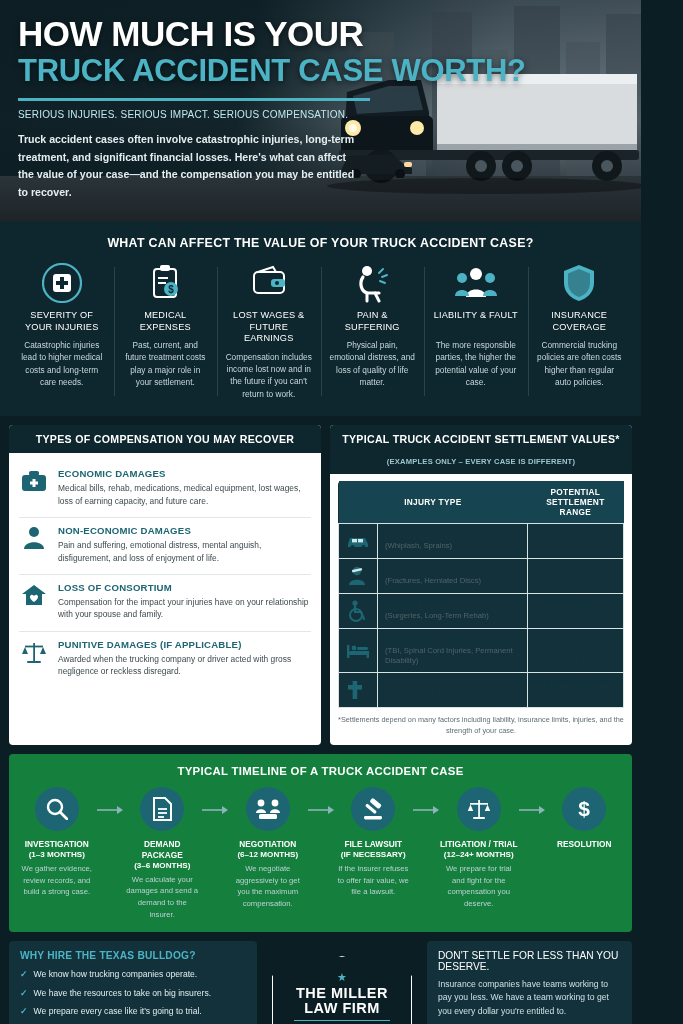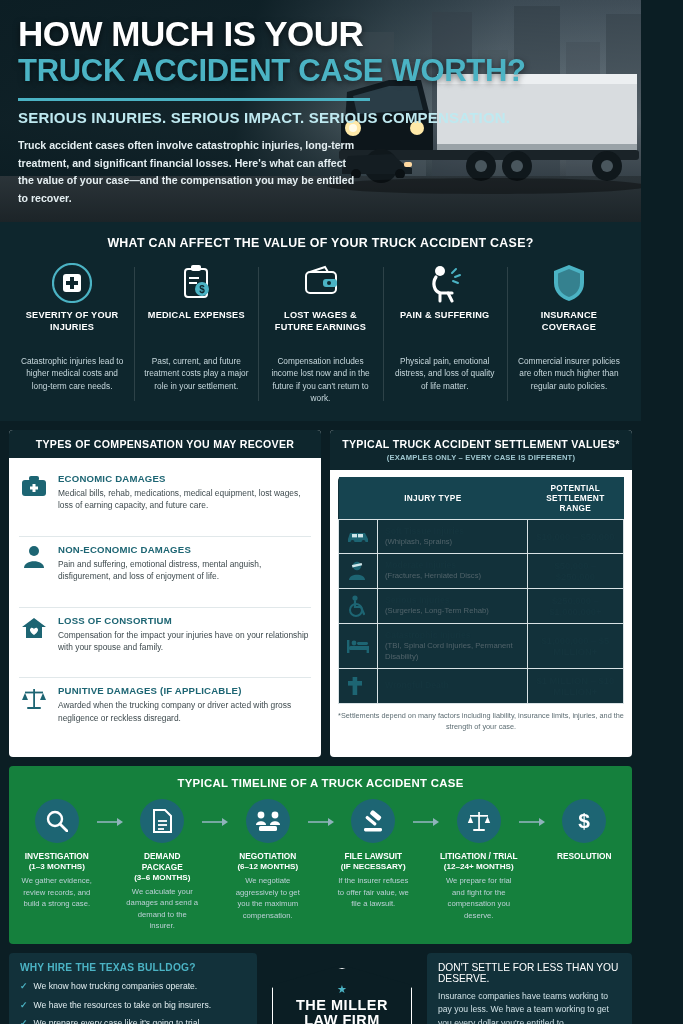--- a/index.html
+++ b/index.html
@@ -38,21 +38,21 @@
     color: #ffffff; text-transform: uppercase;
     text-shadow: 0 2px 6px rgba(0,0,0,0.55);
   }
   h1.line2 {
     font-size: 31px; font-weight: 800; letter-spacing: -0.3px; line-height: 1.05;
     color: #4bb3c4; text-transform: uppercase; margin-top: 3px;
     text-shadow: 0 2px 6px rgba(0,0,0,0.55);
   }
   .hero-rule { height: 3px; width: 352px; background: #4bb3c4; margin: 11px 0 8px 0; }
   .hero-sub {
-    color: #bfe9f0; font-size: 15px; font-weight: 700; letter-spacing: 0.2px;
+    color: #bfe9f0; font-size: 10px; font-weight: 400; letter-spacing: 0.2px;
     text-transform: uppercase; margin-bottom: 11px;
   }
   .hero-body { font-size: 10.6px; line-height: 1.65; color: #e4eef1; max-width: 345px; font-weight: bold; }
 
   
   .affect {
     background: #0e262d; padding: 14px 10px 16px 10px;
   }
   .affect h2 {
     text-align: center; font-size: 12.4px; font-weight: 800; letter-spacing: 0.3px;
@@ -61,39 +61,39 @@
   .affect-row { display: flex; }
   .affect-col {
     flex: 1; padding: 0 8px; text-align: center; position: relative;
   }
   .affect-col + .affect-col::before {
     content: ""; position: absolute; left: 0; top: 4px; bottom: 4px; width: 1px;
     background: rgba(255,255,255,0.13);
   }
   .affect-icon { height: 40px; display: flex; align-items: center; justify-content: center; margin-bottom: 7px; }
   .affect-title {
-    font-size: 9.2px; font-weight: 700; letter-spacing: 0.2px; text-transform: uppercase;
-    color: #ffffff; line-height: 1.25; margin-bottom: 22px; min-height: 23px;
+    font-size: 9.2px; font-weight: 400; letter-spacing: 0.2px; text-transform: uppercase;
+    color: #ffffff; line-height: 1.25; margin-bottom: 6px; min-height: 23px;
   }
   .affect-text { font-size: 8.3px; line-height: 1.5; color: #c7d8dd; }
 
   
   .panels { display: flex; gap: 9px; padding: 9px 9px 0 9px; }
   .panel { background: #ffffff; border-radius: 4px; overflow: hidden; }
   .panel-left { width: 312px; }
   .panel-right { flex: 1; }
   .panel-head {
     background: #0e262d; color: #ffffff; text-align: center;
     font-size: 10.6px; font-weight: 800; letter-spacing: 0.3px; text-transform: uppercase;
     padding: 8px 6px;
   }
-  .panel-head .sub { display: block; font-size: 7.6px; font-weight: 700; color: #9fc6cf; margin-top: 3px; letter-spacing: 0.2px;}
+  .panel-head .sub { display: block; font-size: 7.6px; font-weight: 700; color: #9fc6cf; margin-top: 12px; letter-spacing: 0.2px;}
   .panel-body { padding: 8px 10px 9px 10px; }
 
-  .comp-item { display: flex; gap: 9px; padding: 7px 0 24px 0; border-bottom: 1px solid #e1e8ea; }
+  .comp-item { display: flex; gap: 9px; padding: 7px 0 10px 0; border-bottom: 1px solid #e1e8ea; }
   .comp-item:last-child { border-bottom: none; }
   .comp-ico { width: 30px; flex: 0 0 30px; display: flex; align-items: flex-start; justify-content: center; padding-top: 1px; }
   .comp-title { font-size: 9.6px; font-weight: 800; color: #1d6573; text-transform: uppercase; letter-spacing: 0.2px; margin-bottom: 3px; }
   .comp-text { font-size: 8.4px; line-height: 1.48; color: #3e4a4e; }
 
   
   table.settle { width: 100%; border-collapse: collapse; }
   table.settle th {
     background: #164450; color: #ffffff; font-size: 8.3px; font-weight: 800;
     text-transform: uppercase; letter-spacing: 0.3px; padding: 6px 19px; text-align: center;
@@ -254,30 +254,44 @@
               <path d="M10 14 C6 20, 8 28, 14 30 L26 30" stroke="#ffffff" stroke-width="3.2" fill="none" stroke-linecap="round"></path>
               <path d="M14 30 L14 38" stroke="#ffffff" stroke-width="3" stroke-linecap="round"></path>
               <path d="M22 30 L26 38" stroke="#ffffff" stroke-width="3" stroke-linecap="round"></path>
               <path d="M26 10 l4 -4 M29 14 l5 -2 M27 18 l5 2" stroke="#4bb3c4" stroke-width="2" stroke-linecap="round"></path>
             </svg>
         </div>
         <div class="affect-title">PAIN &amp; SUFFERING</div>
         <div class="affect-text">Physical pain, emotional distress, and loss of quality of life matter.</div>
       </div>
 
+      <div class="affect-col">
+        <div class="affect-icon">
+          <svg width="42" height="36" viewBox="0 0 42 36">
+              <circle cx="21" cy="9" r="6" fill="#ffffff"></circle>
+              <path d="M11 32 C11 22, 31 22, 31 32 Z" fill="#ffffff"></path>
+              <circle cx="7" cy="13" r="5" fill="#4bb3c4"></circle>
+              <path d="M0 31 C0 23, 14 23, 14 31 Z" fill="#4bb3c4"></path>
+              <circle cx="35" cy="13" r="5" fill="#4bb3c4"></circle>
+              <path d="M28 31 C28 23, 42 23, 42 31 Z" fill="#4bb3c4"></path>
+            </svg>
+        </div>
+        <div class="affect-title">LIABILITY &amp; FAULT</div>
+        <div class="affect-text">The more responsible parties, the higher the potential value of your case.</div>
+      </div>
 
       <div class="affect-col">
         <div class="affect-icon">
           <svg width="36" height="40" viewBox="0 0 36 40">
               <path d="M18 2 L33 8 V20 C33 30, 25 36, 18 38 C11 36, 3 30, 3 20 V8 Z" fill="#4bb3c4"></path>
               <path d="M18 6 L29 10.5 V20 C29 28, 23 32.5, 18 34 C13 32.5, 7 28, 7 20 V10.5 Z" fill="#0e262d" opacity="0.35"></path>
             </svg>
         </div>
         <div class="affect-title">INSURANCE COVERAGE</div>
-        <div class="affect-text">Commercial insurer policies are often much higher than regular auto policies.</div>
+        <div class="affect-text">Commercial trucking policies are often costs higher than regular auto policies.</div>
       </div>
 
     </div>
   </div>
 
   <div class="panels">
 
     <div class="panel panel-left">
       <div class="panel-head">TYPES OF COMPENSATION YOU MAY RECOVER</div>
       <div class="panel-body">

